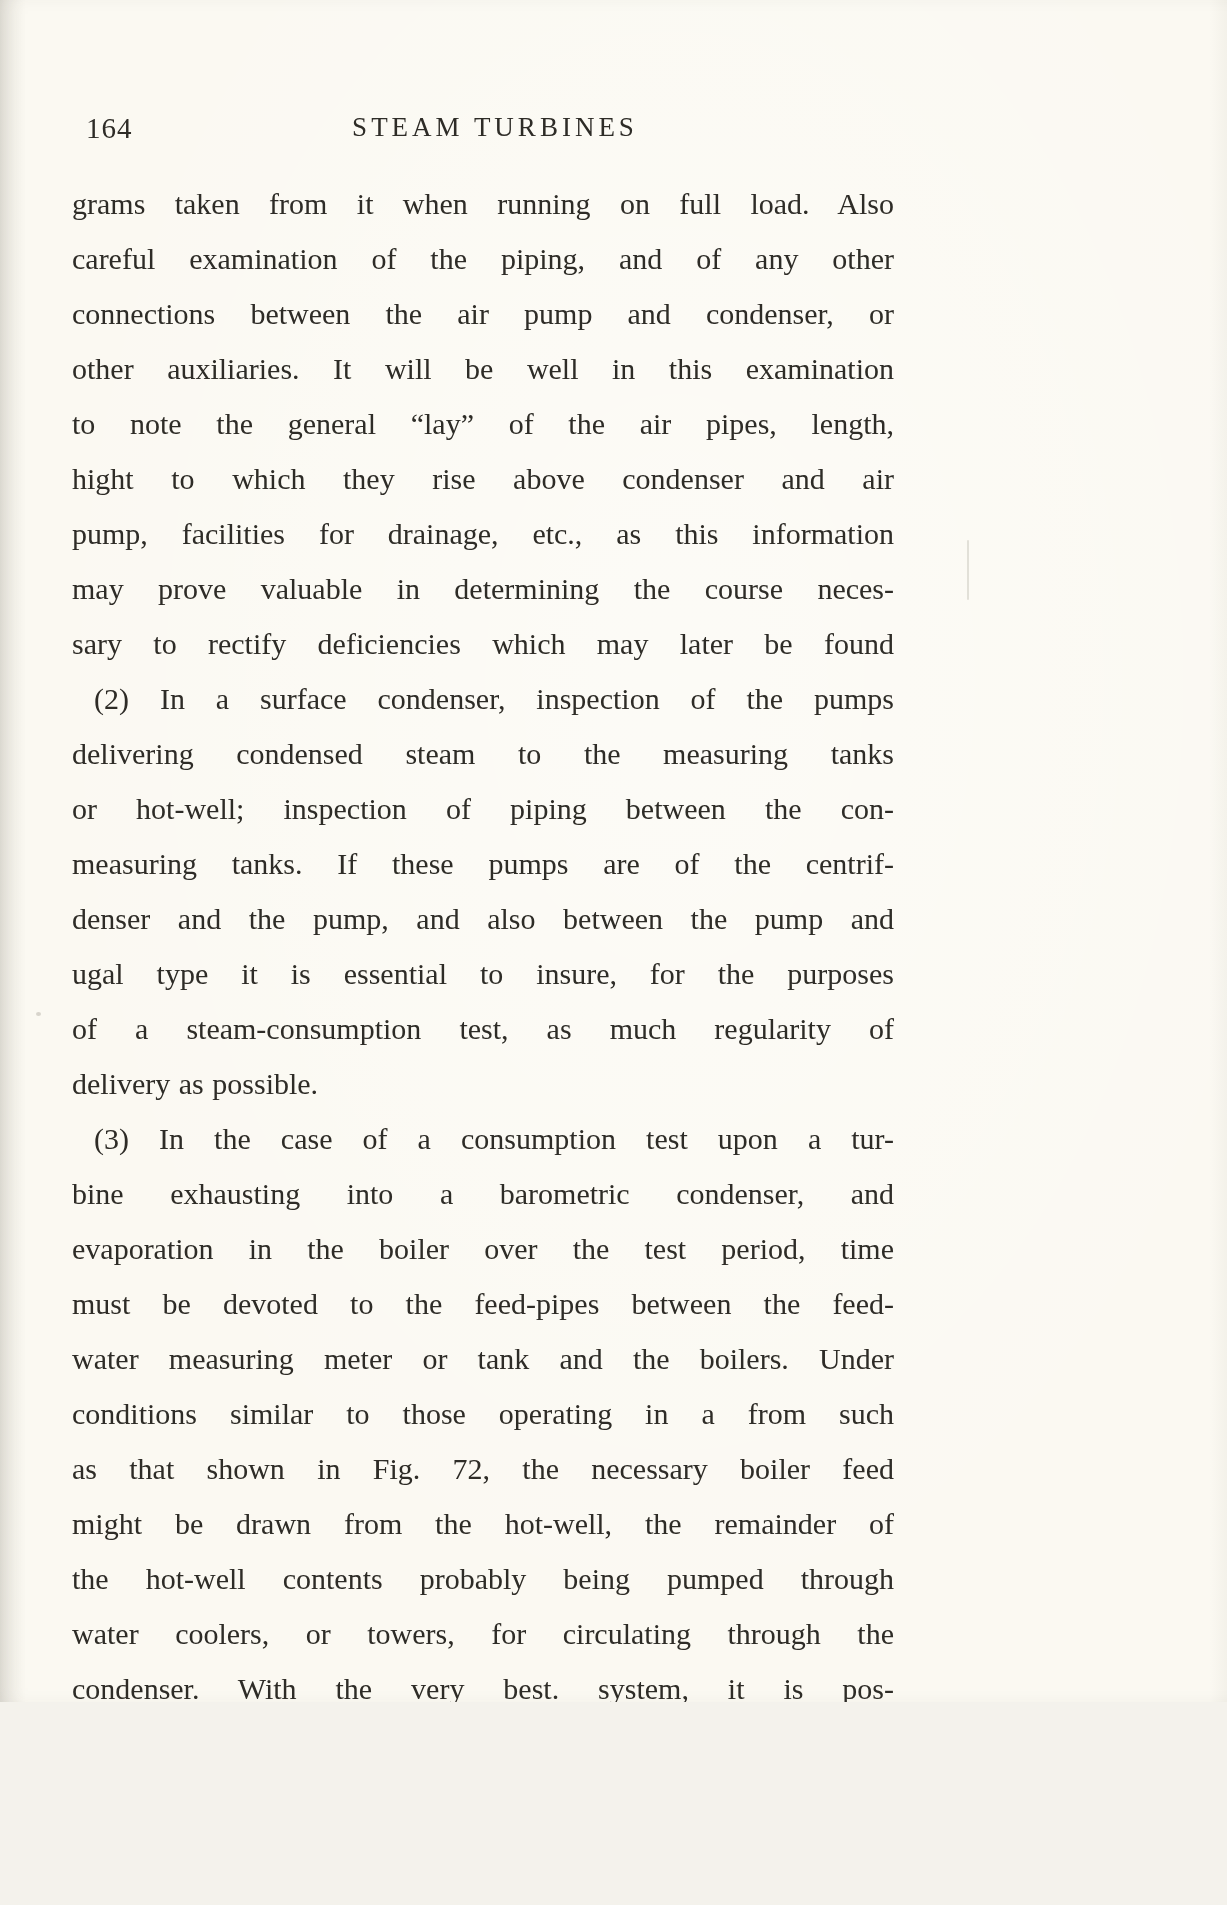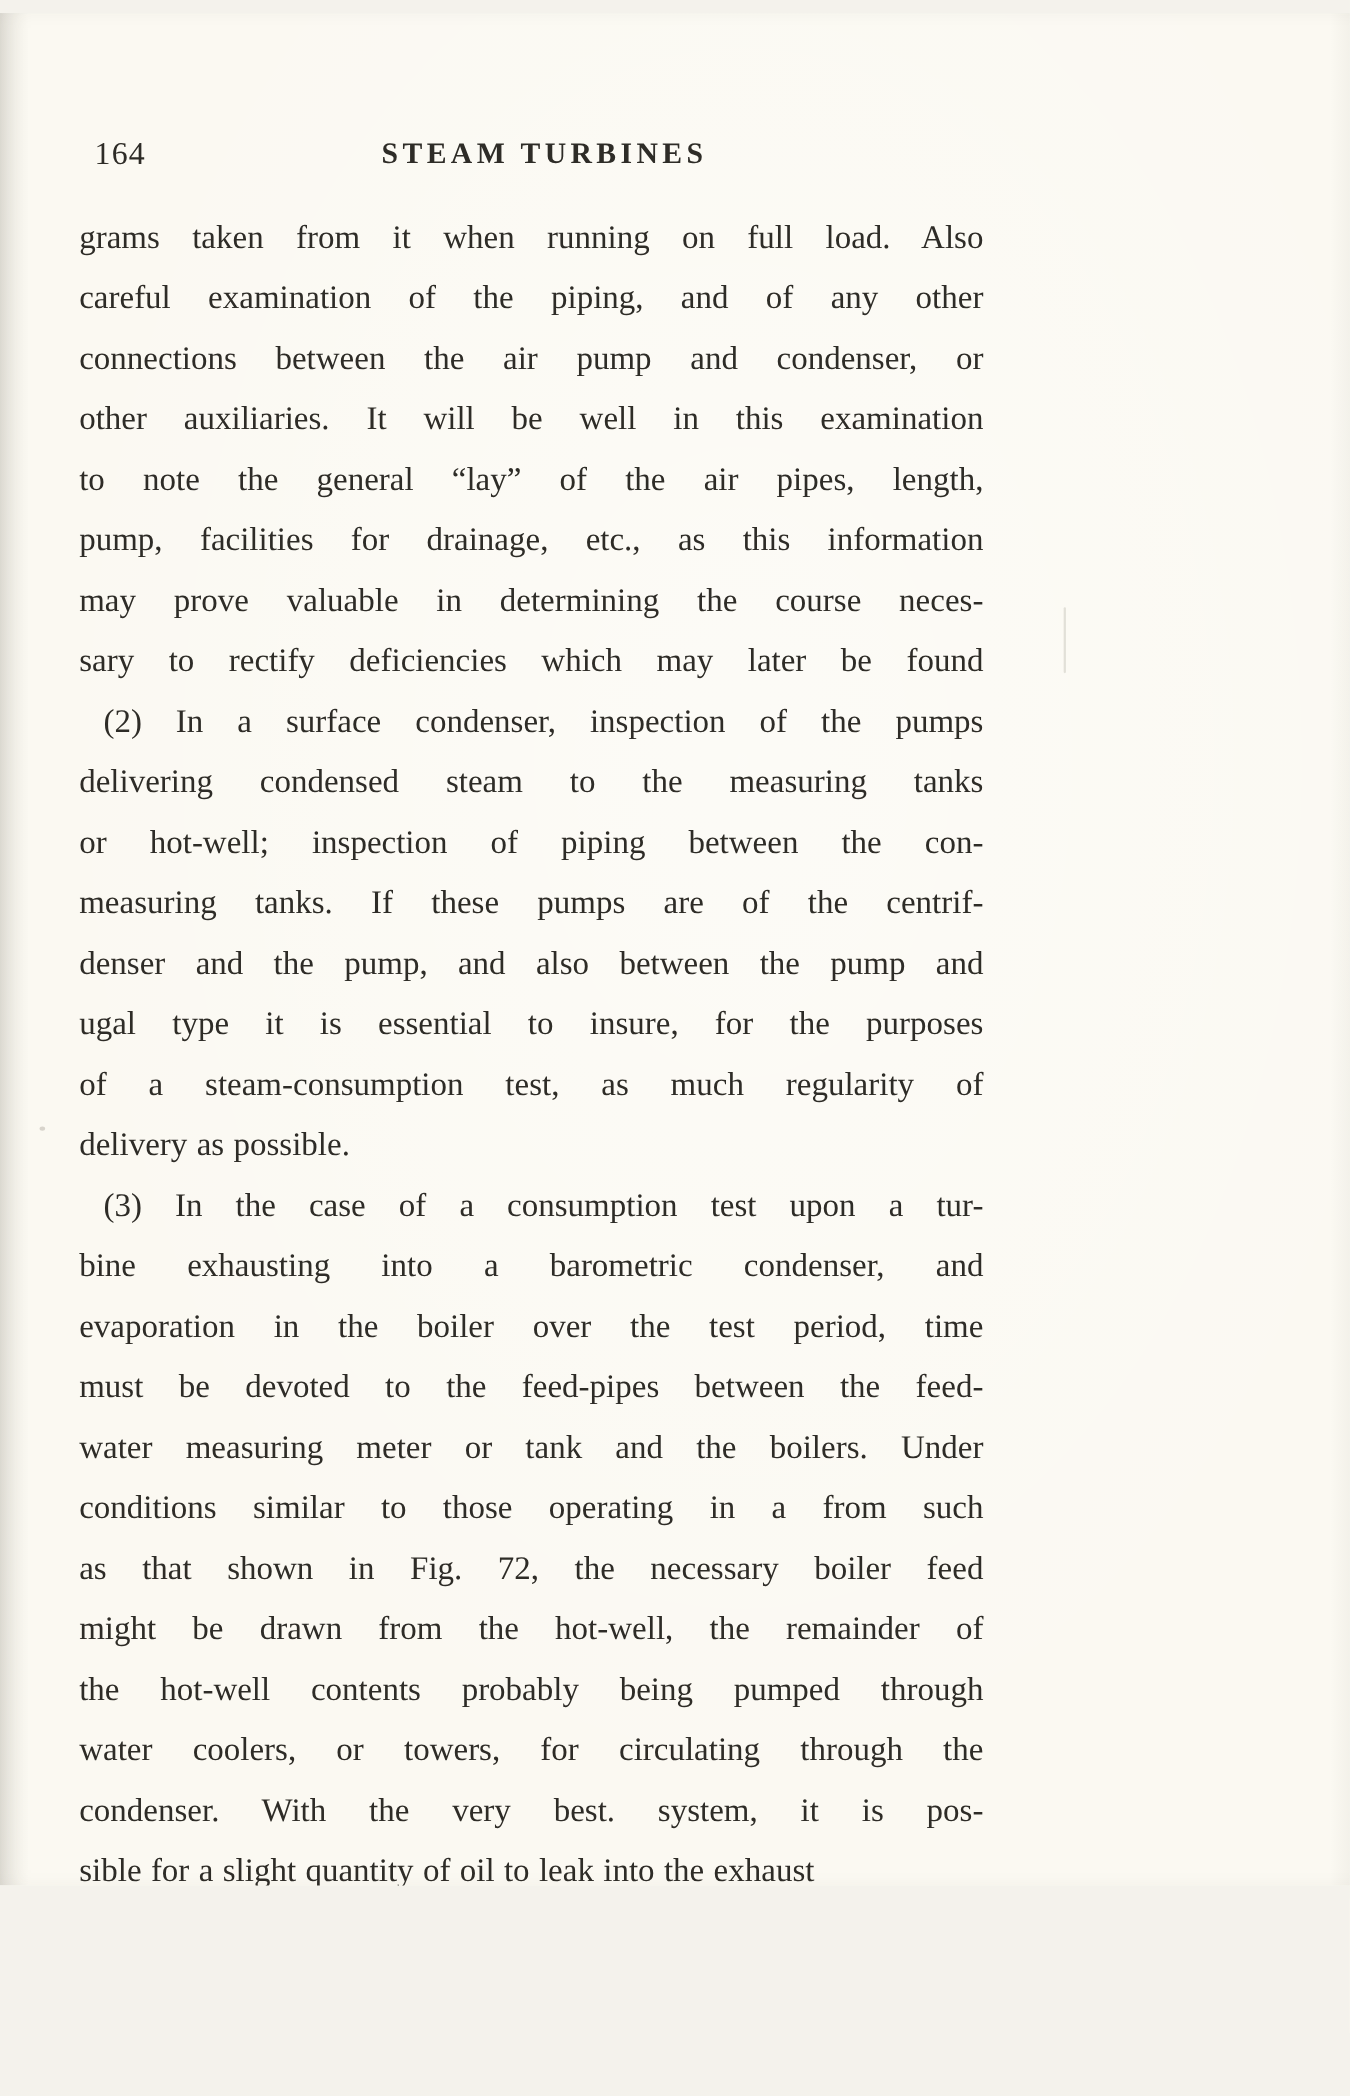--- a/index.html
+++ b/index.html
@@ -4,21 +4,21 @@
 <style>
   html, body {
     margin: 0;
     padding: 0;
     background: #f4f2ec;
   }
   .page {
     position: relative;
     width: 1227px;
     height: 1702px;
-    margin: 12px auto;
+    margin: 0 auto;
     background: #fbf9f2;
     background-image:
       radial-gradient(ellipse at 55% 40%, rgba(255,255,255,0.35), rgba(0,0,0,0) 70%),
       linear-gradient(90deg, rgba(120,115,100,0.10) 0px, rgba(120,115,100,0.0) 26px),
       linear-gradient(270deg, rgba(120,115,100,0.06) 0px, rgba(120,115,100,0.0) 18px);
     color: #2e2c27;
     font-family: "Liberation Serif", "DejaVu Serif", serif;
     overflow: hidden;
     box-shadow: inset 14px 0 30px -22px rgba(60,55,45,0.35);
   }
@@ -37,21 +37,20 @@
     letter-spacing: 1px;
   }
   .running-title {
     position: absolute;
     left: 0;
     top: 0;
     width: 100%;
     text-align: center;
     font-size: 27px;
     letter-spacing: 4px;
-    font-weight: bold;
   }
   .body-text {
     position: absolute;
     top: 176px;
     left: 72px;
     width: 822px;
     font-size: 30px;
     line-height: 55px;
   }
   .line {
@@ -94,20 +93,21 @@
     <span class="pagenum">164</span>
     <span class="running-title">STEAM TURBINES</span>
   </div>
 
   <div class="body-text">
       <div class="line">grams taken from it when running on full load.  Also</div>
       <div class="line">careful examination of the piping, and of any other</div>
       <div class="line">connections between the air pump and condenser, or</div>
       <div class="line">other auxiliaries.  It will be well in this examination</div>
       <div class="line">to note the general “lay” of the air pipes, length,</div>
+      <div class="line">hight to which they rise above condenser and air</div>
       <div class="line">pump, facilities for drainage, etc., as this information</div>
       <div class="line">may prove valuable in determining the course neces-</div>
       <div class="line">sary to rectify deficiencies which may later be found</div>
       <div class="line indent">(2) In a surface condenser, inspection of the pumps</div>
       <div class="line">delivering condensed steam to the measuring tanks</div>
       <div class="line">or hot-well; inspection of piping between the con-</div>
       <div class="line">measuring tanks.  If these pumps are of the centrif-</div>
       <div class="line">denser and the pump, and also between the pump and</div>
       <div class="line">ugal type it is essential to insure, for the purposes</div>
       <div class="line">of a steam-consumption test, as much regularity of</div>

